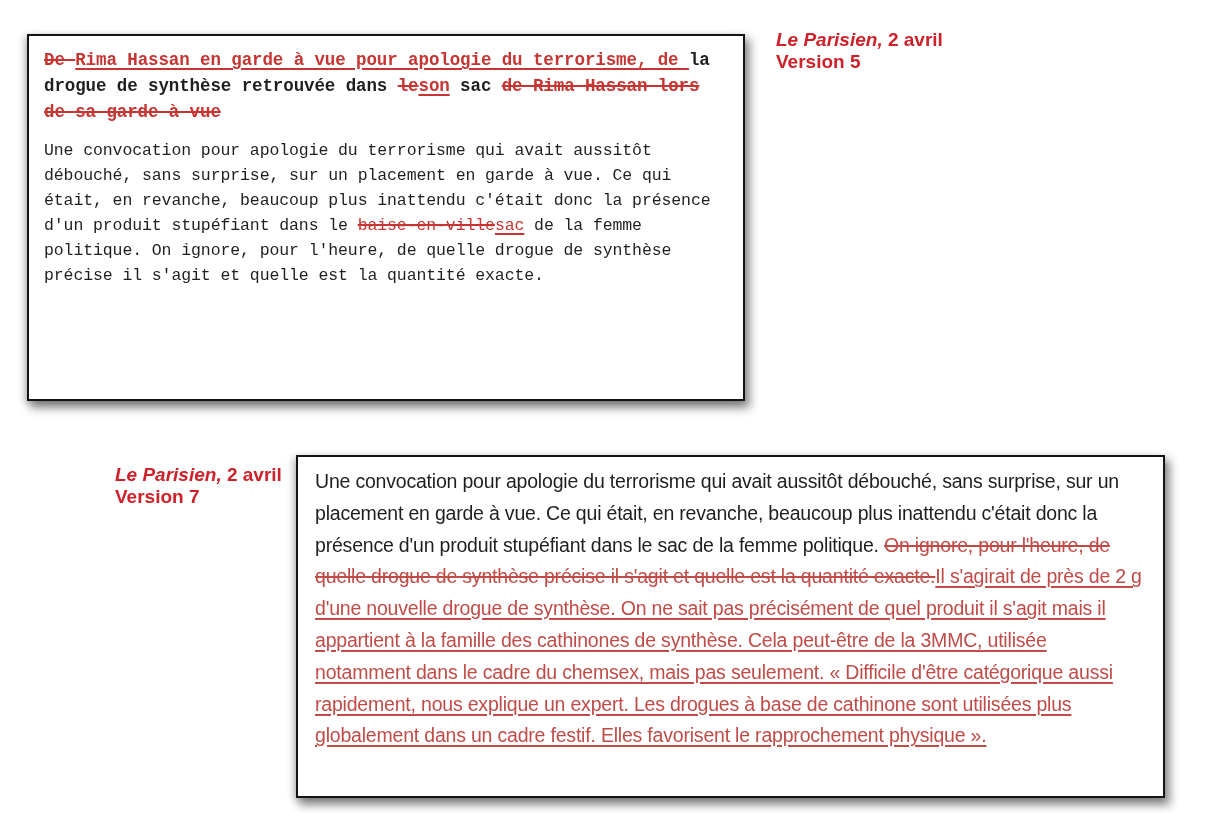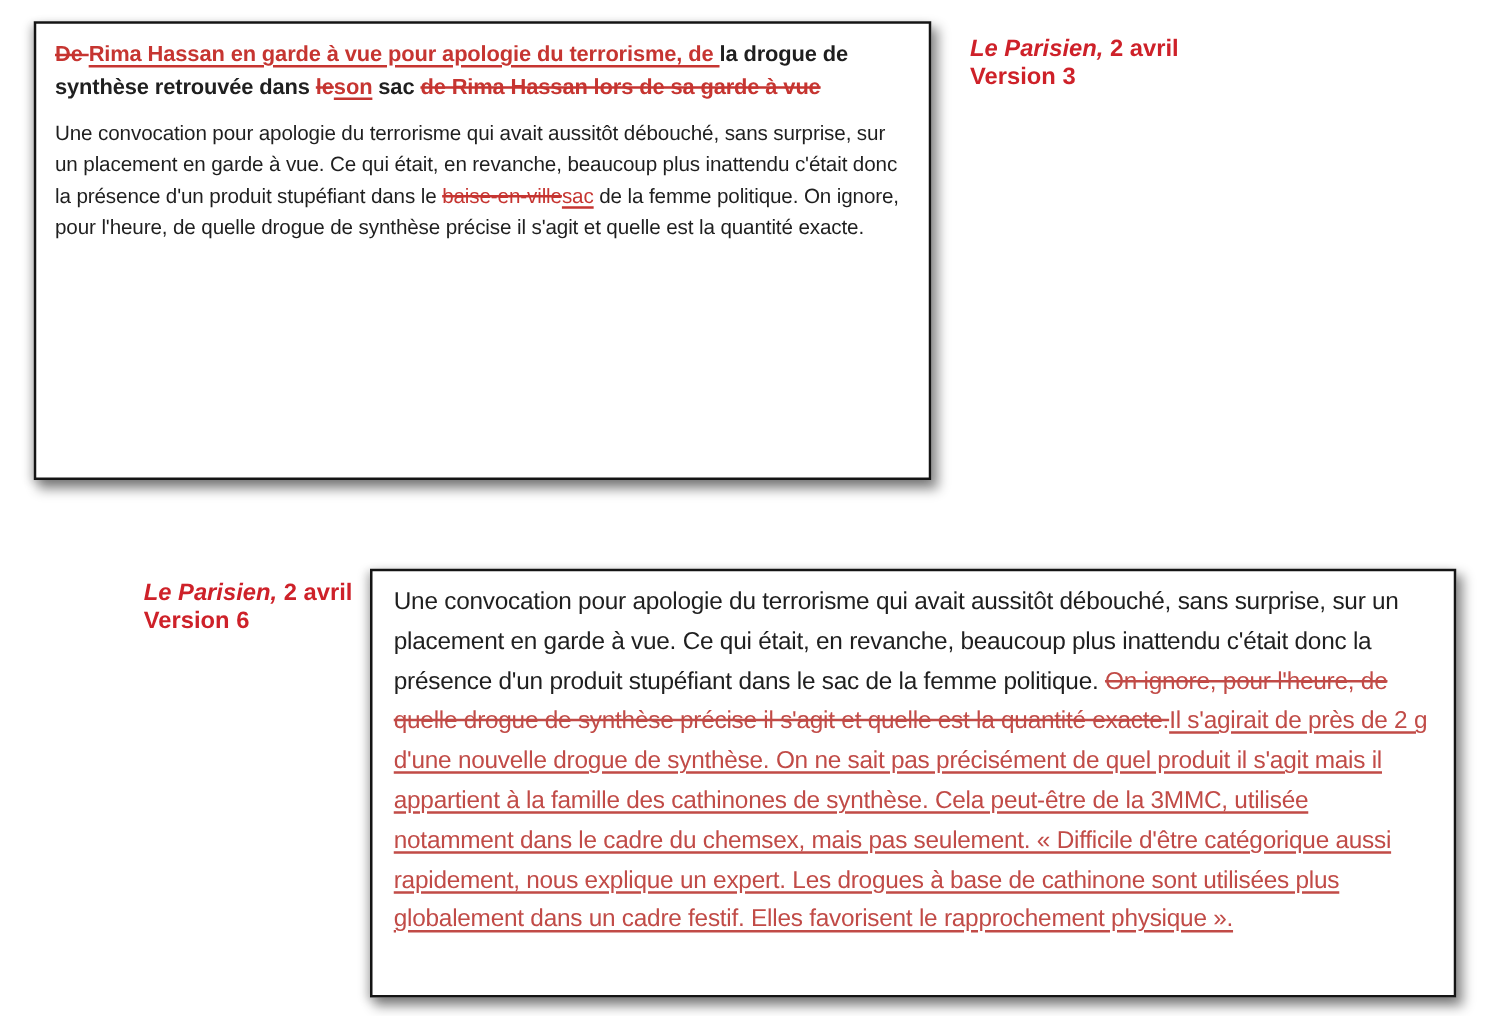--- a/index.html
+++ b/index.html
@@ -20,27 +20,28 @@
   
   .doc-box {
     position: absolute;
     box-sizing: border-box;
     background: #ffffff;
     border: 2px solid #141414;
     box-shadow: 4px 6px 9px 1px rgba(0,0,0,0.45), -3px 2px 7px rgba(0,0,0,0.18);
   }
   .doc-box.v2 {
     left: 27px;
-    top: 17px;
+    top: 34px;
     width: 718px;
     height: 367px;
     padding: 11px 15px;
     font-size: 16.5px;
     line-height: 25px;
     letter-spacing: -0.1px;
+    font-family: Liberation Mono, monospace;
     --rev: var(--revision_red_v2);
   }
   .doc-box.v3 {
     left: 296px;
     top: 455px;
     width: 869px;
     height: 343px;
     padding: 9px 17px;
     font-size: 19.5px;
     line-height: 31.8px;
@@ -90,25 +91,25 @@
 
 <div class="canvas">
 
   <div class="doc-box v2">
     <h1 class="doc-title"><span class="run-deleted">De </span><span class="run-inserted">Rima Hassan en garde à vue pour apologie du terrorisme, de </span><span class="run-normal">la drogue de synthèse retrouvée dans </span><span class="run-deleted">le</span><span class="run-inserted">son</span><span class="run-normal"> sac </span><span class="run-deleted">de Rima Hassan lors de sa garde à vue</span></h1>
     <p><span class="run-normal">Une convocation pour apologie du terrorisme qui avait aussitôt débouché, sans surprise, sur un placement en garde à vue. Ce qui était, en revanche, beaucoup plus inattendu c'était donc la présence d'un produit stupéfiant dans le </span><span class="run-deleted">baise-en-ville</span><span class="run-inserted">sac</span><span class="run-normal"> de la femme politique. On ignore, pour l'heure, de quelle drogue de synthèse précise il s'agit et quelle est la quantité exacte.</span></p>
   </div>
 
   <div class="side-label label-v2">
     <span class="src-italic">Le Parisien,</span><span> 2 avril</span><br>
-    <span>Version 3</span>
+    <span>Version 5</span>
   </div>
 
   <div class="side-label label-v3">
     <span class="src-italic">Le Parisien,</span><span> 2 avril</span><br>
-    <span>Version 6</span>
+    <span>Version 7</span>
   </div>
 
   <div class="doc-box v3">
     <p><span class="run-normal">Une convocation pour apologie du terrorisme qui avait aussitôt débouché, sans surprise, sur un placement en garde à vue. Ce qui était, en revanche, beaucoup plus inattendu c'était donc la présence d'un produit stupéfiant dans le sac de la femme politique. </span><span class="run-deleted">On ignore, pour l'heure, de quelle drogue de synthèse précise il s'agit et quelle est la quantité exacte.</span><span class="run-inserted">Il s'agirait de près de 2 g d'une nouvelle drogue de synthèse. On ne sait pas précisément de quel produit il s'agit mais il appartient à la famille des cathinones de synthèse. Cela peut-être de la 3MMC, utilisée notamment dans le cadre du chemsex, mais pas seulement. « Difficile d'être catégorique aussi rapidement, nous explique un expert. Les drogues à base de cathinone sont utilisées plus globalement dans un cadre festif. Elles favorisent le rapprochement physique ».</span></p>
   </div>
 
 </div>
 
 </body></html>

